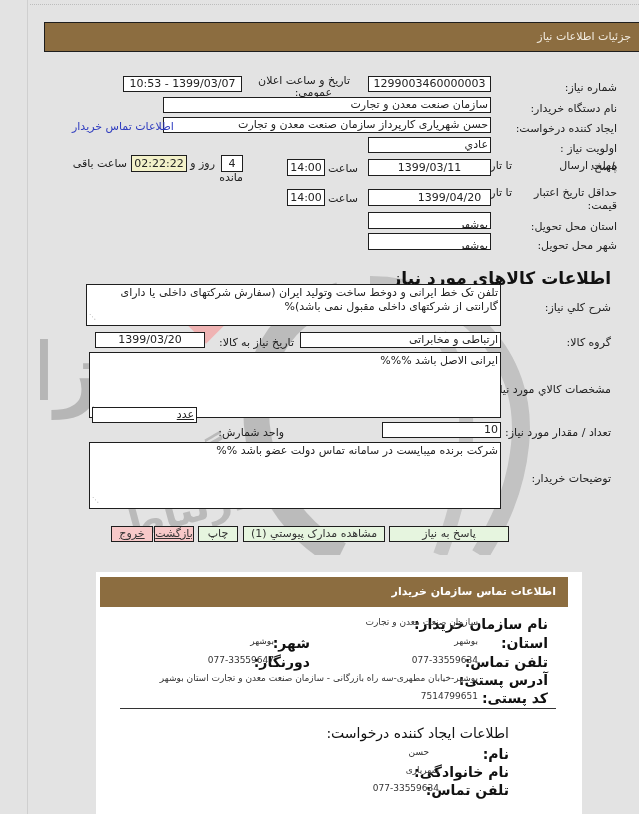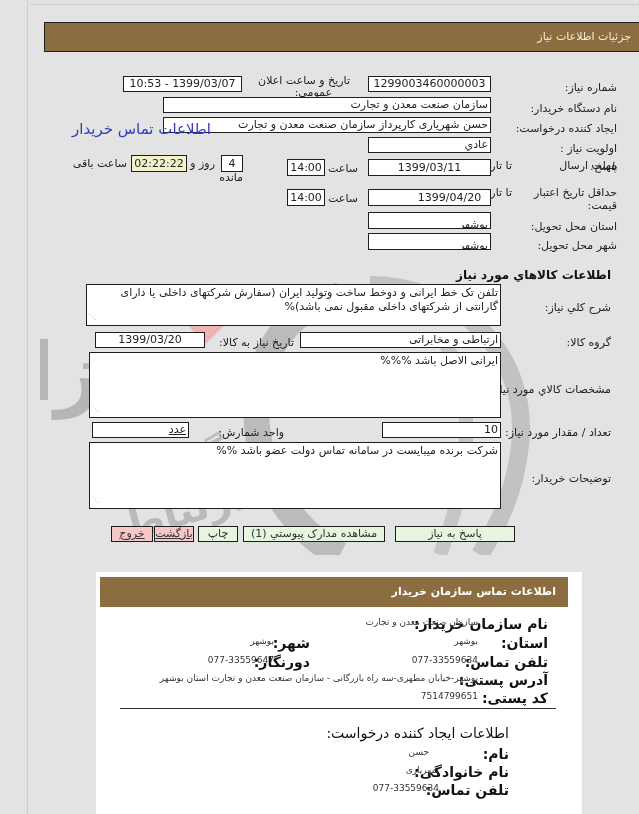--- a/index.html
+++ b/index.html
@@ -23,22 +23,22 @@
   .box {
     position: absolute; background: #fff; border: 1px solid #1e1e1e;
     font-size: 11px; line-height: 14px; color: #222; direction: rtl;
     overflow: hidden; white-space: nowrap;
   }
   .box.c { text-align: center; }
   .box.r { text-align: right; padding-right: 2px; }
   .ta { white-space: normal; padding: 1px 2px; }
   .ta .grip { position: absolute; left: 2px; bottom: 1px; font-size: 7px; color: #999; letter-spacing: -1px; }
   .box.yellow { background: #f3f1c9; }
-  .link { position: absolute; color: #2e3bbf; direction: rtl; font-size: 15px; white-space: nowrap; }
-  .section-h { position: absolute; font-weight: bold; direction: rtl; font-size: 12px; color: #111; }
+  .link { position: absolute; color: #2e3bbf; direction: rtl; font-size: 11px; white-space: nowrap; }
+  .section-h { position: absolute; font-weight: bold; direction: rtl; font-size: 17px; color: #111; }
   .btn {
     position: absolute; height: 16px; border: 1px solid #1e1e1e;
     font-size: 11px; line-height: 14px; text-align: center; direction: rtl; color: #333;
     font-family: "DejaVu Sans", sans-serif;
   }
   .btn.green { background: #e6f5df; }
   .btn.red { background: #f7c8c8; }
   
   .wm { position: absolute; pointer-events: none; }
   
@@ -128,29 +128,29 @@
 
 <div class="lbl" style="right:28px; top:383px;">مشخصات کالاي مورد نياز:</div>
 <div class="box ta" style="left:89px; top:352px; width:412px; height:66px;">
   <span>ایرانی الاصل باشد %%%</span>
   <span class="grip">⋰</span>
 </div>
 
 <div class="lbl" style="right:28px; top:426px;">تعداد / مقدار مورد نیاز:</div>
 <div class="box r" style="left:382px; top:422px; width:119px; height:16px;">10</div>
 <div class="lbl" style="right:355px; top:426px;">واحد شمارش:</div>
-<div class="box r" style="left:92px; top:422px; width:97px; height:16px;text-decoration:underline;">عدد</div>
+<div class="box r" style="left:92px; top:407px; width:105px; height:16px;text-decoration:underline;">عدد</div>
 
 <div class="lbl" style="right:28px; top:472px;">توضیحات خریدار:</div>
 <div class="box ta" style="left:89px; top:442px; width:412px; height:67px;">
   <span>شرکت برنده میبایست در سامانه تماس دولت عضو باشد %%</span>
   <span class="grip">⋰</span>
 </div>
 
-<div class="btn green" style="left:389px; top:526px; width:120px;margin-left:6px;">پاسخ به نياز</div>
+<div class="btn green" style="left:389px; top:526px; width:120px;">پاسخ به نياز</div>
 <div class="btn green" style="left:243px; top:526px; width:142px;">مشاهده مدارک پيوستي (1)</div>
 <div class="btn green" style="left:198px; top:526px; width:40px;">چاپ</div>
 <div class="btn red" style="left:154px; top:526px; width:40px; text-decoration:underline;">بازگشت</div>
 <div class="btn red" style="left:111px; top:526px; width:42px; text-decoration:underline;">خروج</div>
 
 <div class="card">
   <div class="card-h">اطلاعات تماس سازمان خریدار</div>
 
   <div class="cl b" style="right:34px; top:44px;">نام سازمان خریدار:</div>
   <div class="cv" style="right:104px; top:45px;">سازمان صنعت معدن و تجارت</div>

